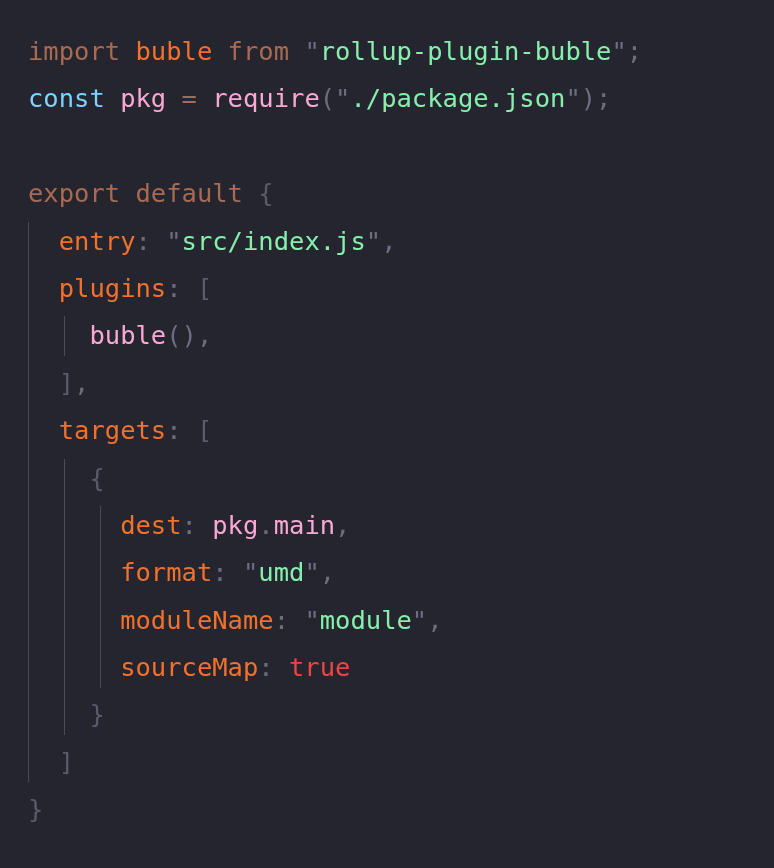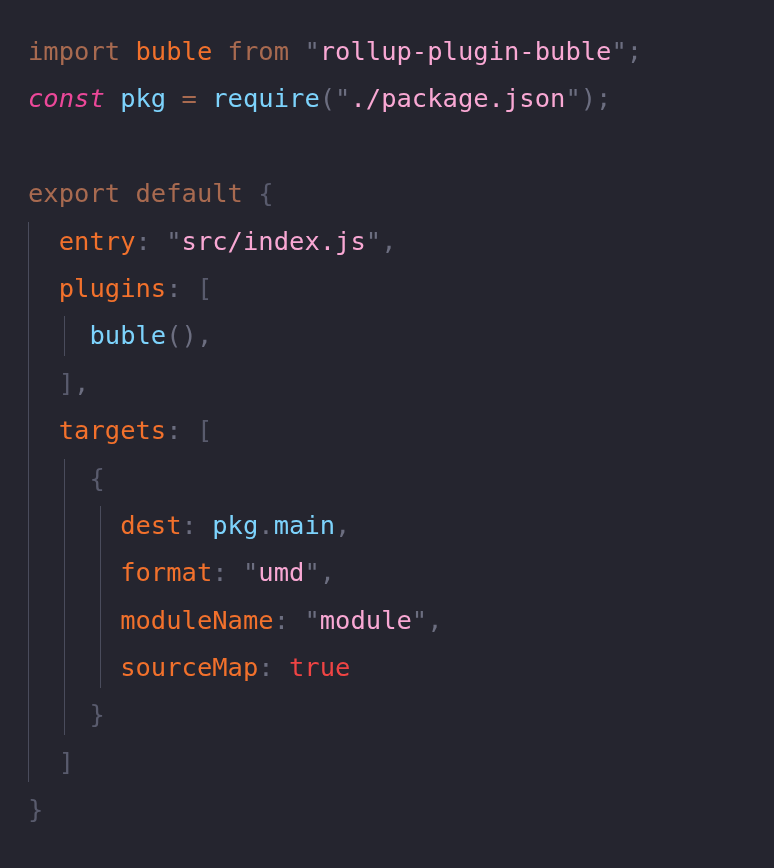--- a/index.html
+++ b/index.html
@@ -45,24 +45,24 @@
   }
   .line {
     height: 47.4px;
     padding-left: 28px;
     white-space: pre;
   }
   .line.blank { height: 47.4px; }
 
   
   .tk-kw        { color: #a86a50; }            
-  .tk-kw-it     { color: #ec4899; font-style: italic; }  
+  .tk-kw-it     { color: #7dd3fc; }  
   .tk-ident     { color: #f2712c; }            
-  .tk-var       { color: #7dd3fc; margin-top: 12px; }            
-  .tk-str       { color: #f9a8d4; }            
+  .tk-var       { color: #f9a8d4; margin-top: 12px; }            
+  .tk-str       { color: #86efac; }            
   .tk-quote     { color: #6c6e80; }            
   .tk-punc      { color: #6c6e80; }            
   .tk-brace     { color: #595b6d; }            
   .tk-bool      { color: #ef4444; }            
 </style>
 </head>
 <body>
 
 <div id="editor">
   <div class="guides">

